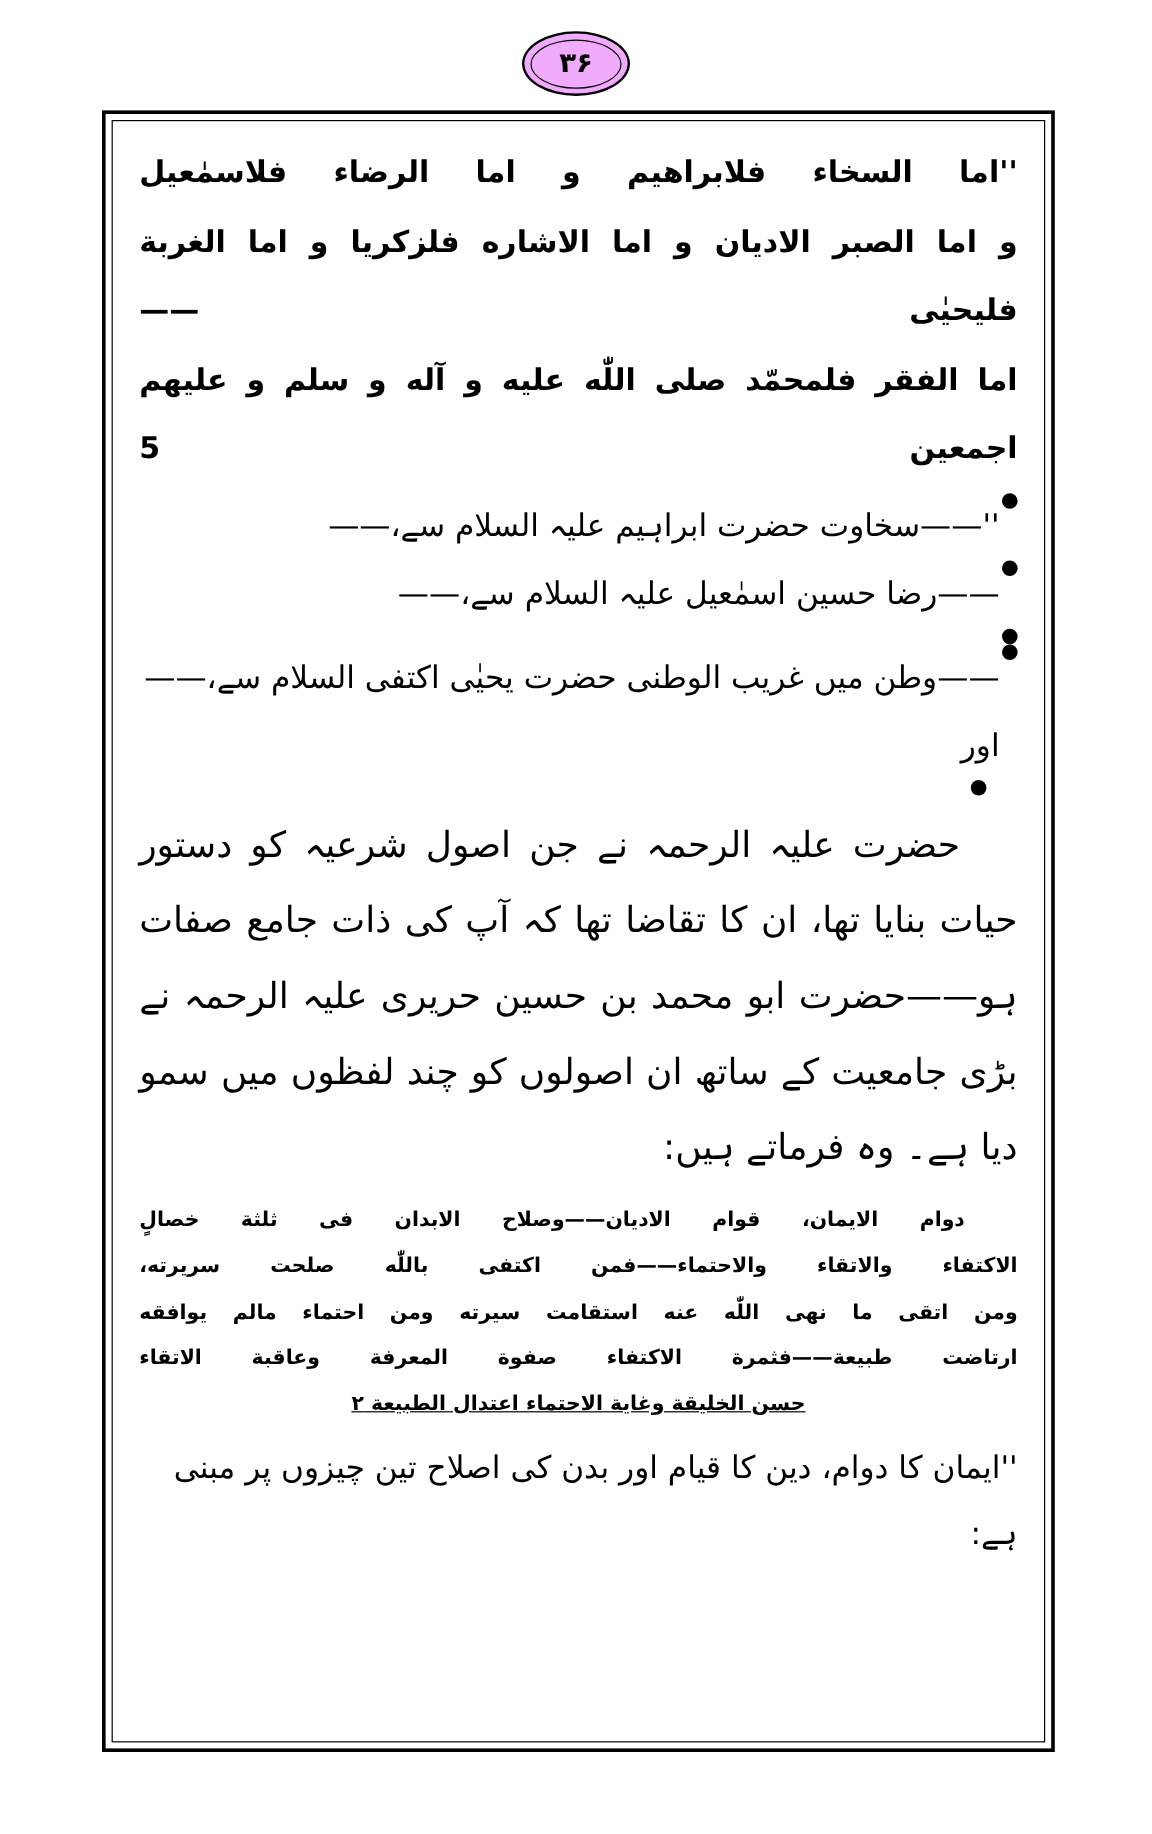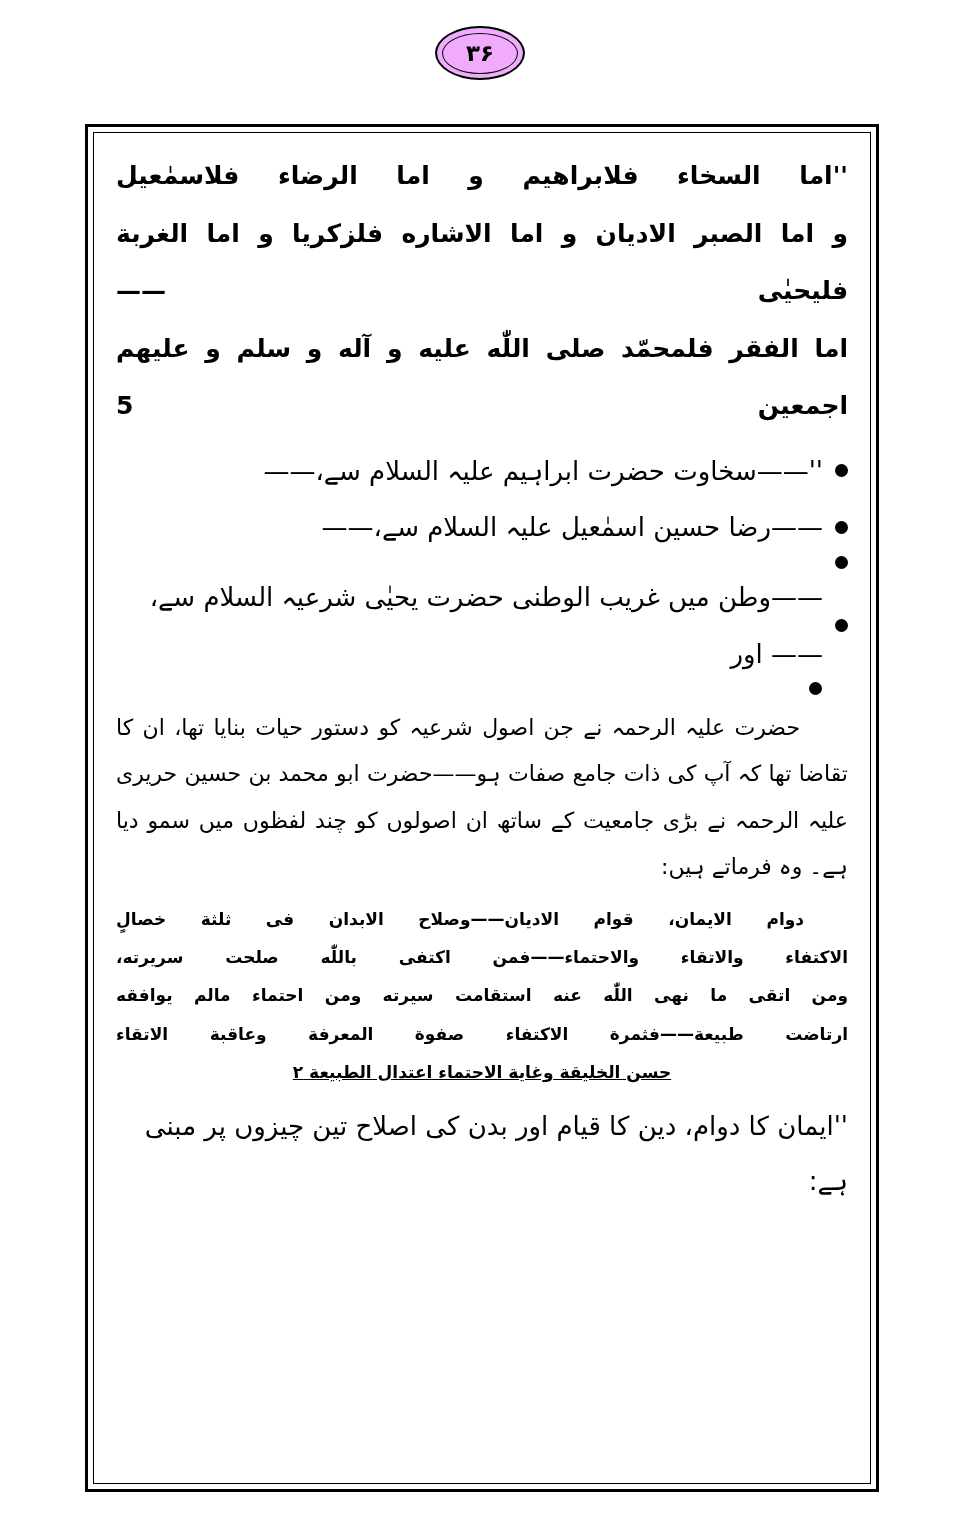--- a/index.html
+++ b/index.html
@@ -16,41 +16,41 @@
     display:flex; align-items:center; justify-content:center; background:#f0abfc;
   }
   .badge-inner {
     width:76px; height:41px; border:1.5px solid #000; border-radius:50%;
     display:flex; align-items:center; justify-content:center;
     font-size:23px; font-weight:bold;
   }
   
   .frame {
     position:absolute; top:92px; left:85px; width:794px; height:1368px;
-    border:3px solid #000; padding:5px; background:#fff;margin-top:32px;
+    border:3px solid #000; padding:5px; background:#fff;
   }
   .frame-inner {
     width:100%; height:100%; border:1.5px solid #000;
     padding:14px 22px 10px 22px;
     display:flex; flex-direction:column; direction:rtl;
   }
   .qline {
     font-size:25px; font-weight:bold; line-height:2.3;
     text-align:justify; text-align-last:justify; white-space:normal;
   }
   .qline.first { letter-spacing:2px; }
   .bullets { margin-top:8px; }
   .bullet-line {
-    display:flex; align-items:center; gap:12px; direction:rtl;
+    display:flex; align-items:flex-start; gap:2px; direction:rtl;
     font-size:26px; line-height:2.18;
   }
   .bullet-line.indented { padding-right:26px; }
   .dot { width:13px; height:13px; border-radius:50%; background:#000; flex:0 0 auto; }
   .para {
-    margin-top:10px; font-size:22px; line-height:2.1;
+    margin-top:10px; font-size:30px; line-height:2.1;
     text-align:justify; direction:rtl; text-indent:48px;
   }
   .passage { margin-top:10px; }
   .pline {
     font-size:17px; font-weight:bold; line-height:2.25;
     text-align:justify; text-align-last:justify;
   }
   .pline.firstline { padding-right:44px; }
   .pline.lastline { text-align:left; text-align-last:center;text-decoration:underline; }
   .trans { margin-top:8px; font-size:26px; line-height:2.1; text-align:right; }
@@ -80,21 +80,21 @@
       </div>
       <div class="bullet-line">
         <span class="dot"></span>
         <span>——رضا حسین اسمٰعیل علیہ السلام سے،——</span>
       </div>
       <div class="bullet-line">
         <span class="dot"></span>
       </div>
       <div class="bullet-line">
         <span class="dot"></span>
-        <span>——وطن میں غریب الوطنی حضرت یحیٰی شرعیہ السلام سے،—— اور</span>
+        <span>——وطن میں غریب الوطنی حضرت یحیٰی اکتفی السلام سے،—— اور</span>
       </div>
       <div class="bullet-line indented">
         <span class="dot"></span>
       </div>
     </div>
 
     <div class="para">حضرت علیہ الرحمہ نے جن اصول شرعیہ کو دستور حیات بنایا تھا، ان کا تقاضا تھا کہ آپ کی ذات جامع صفات ہو——حضرت ابو محمد بن حسین حریری علیہ الرحمہ نے بڑی جامعیت کے ساتھ ان اصولوں کو چند لفظوں میں سمو دیا ہے۔ وہ فرماتے ہیں:</div>
 
     <div class="passage">
       <div class="pline firstline">دوام الایمان، قوام الادیان——وصلاح الابدان فی ثلثة خصالٍ</div>

